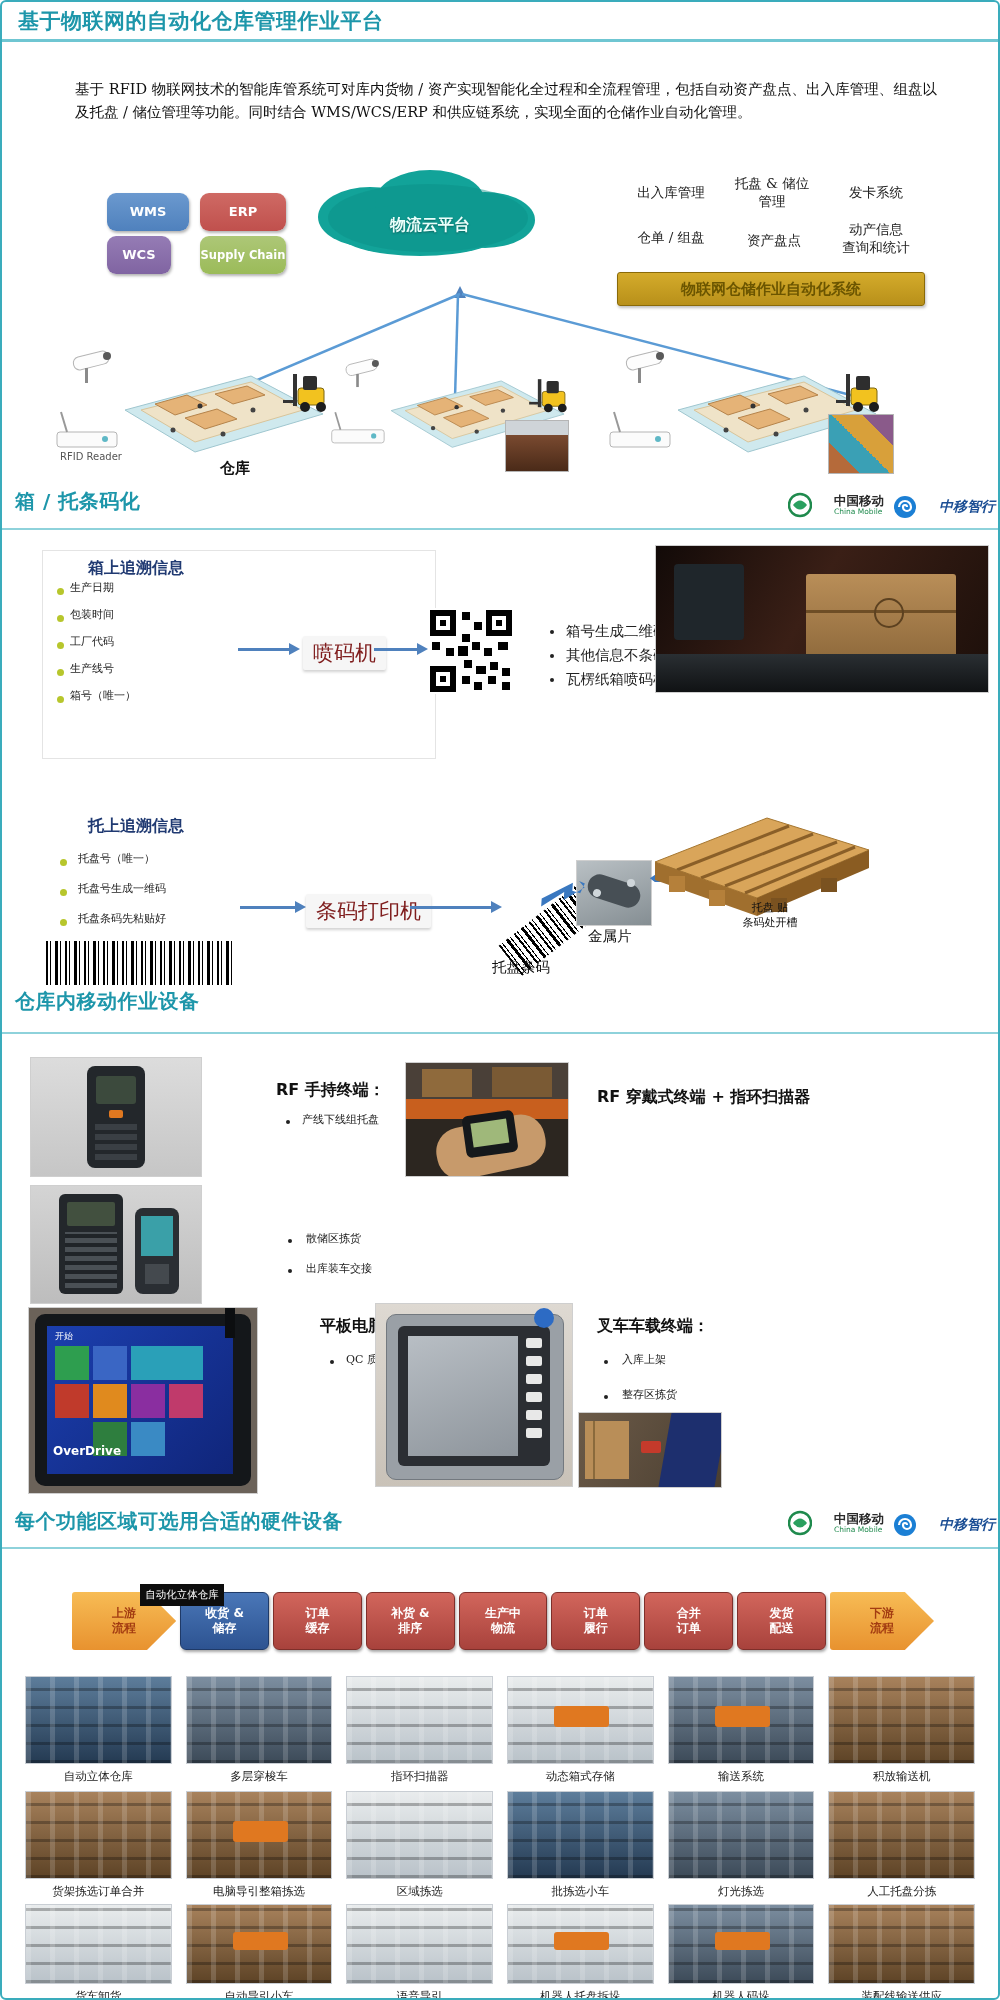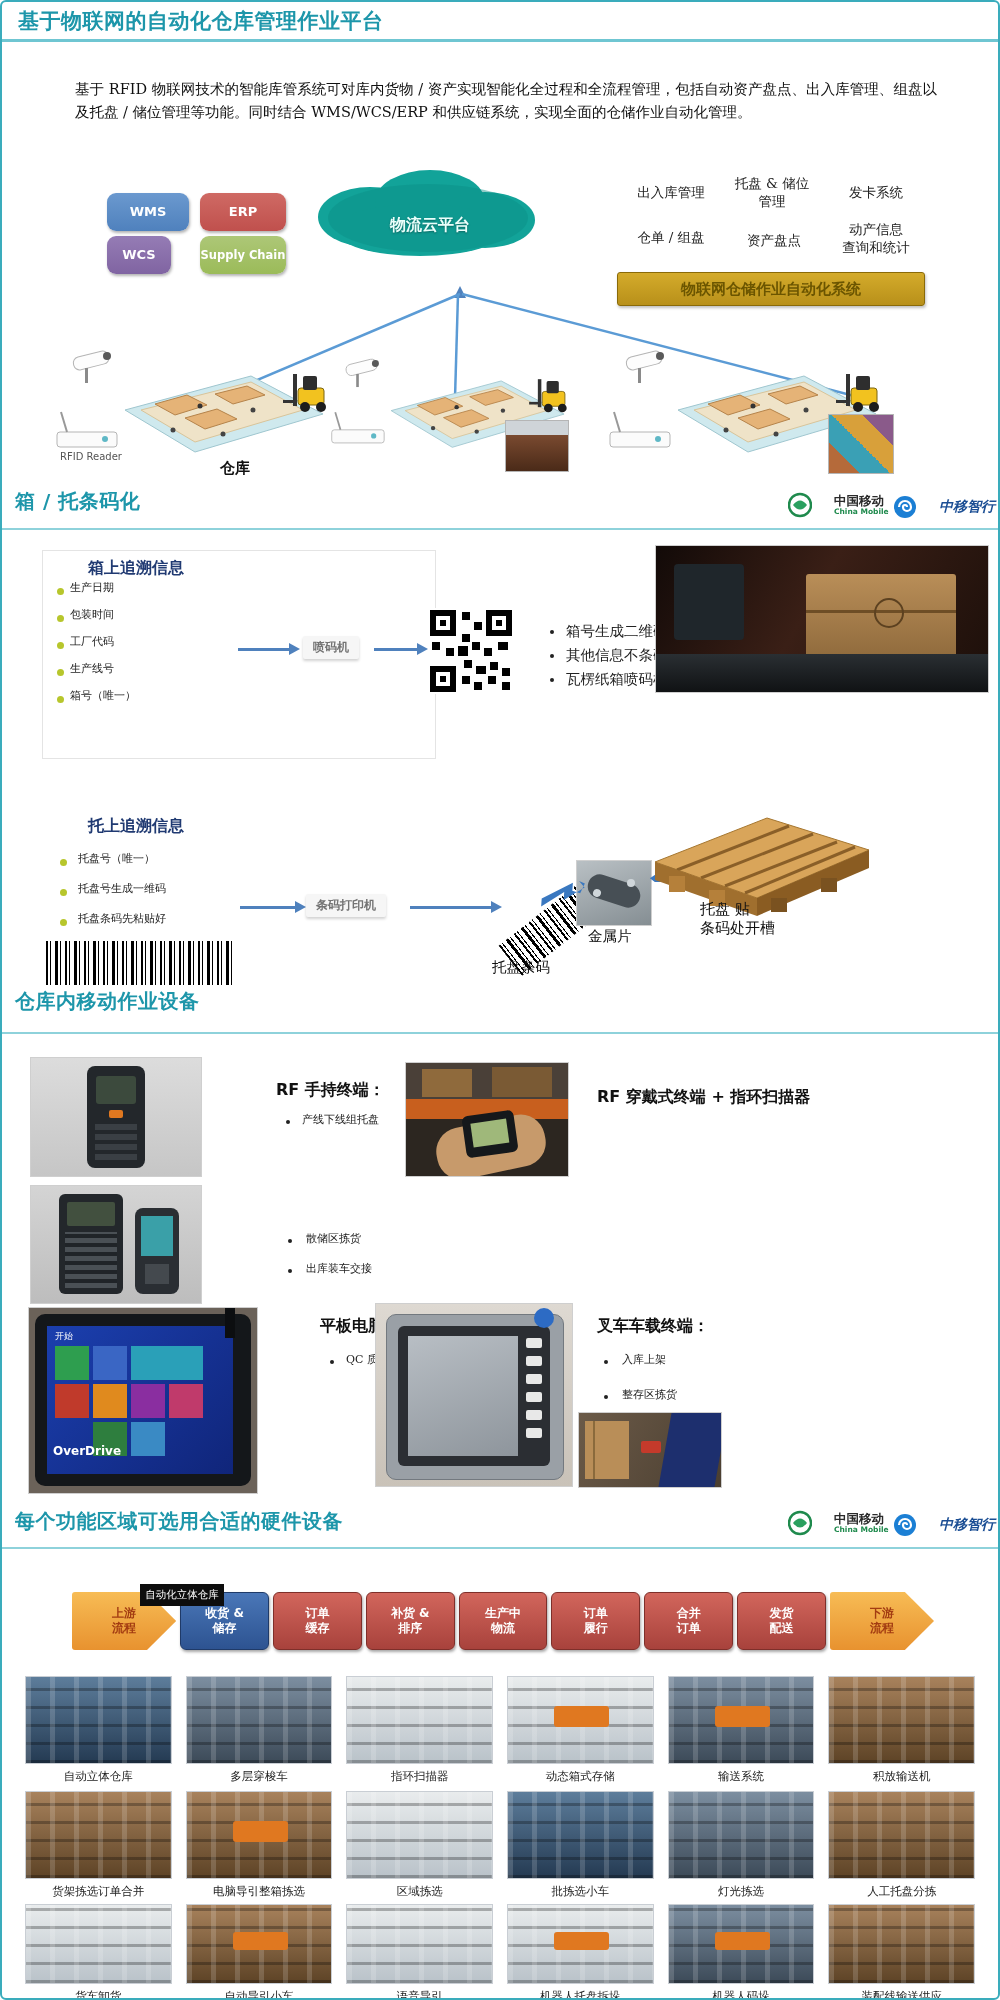--- a/index.html
+++ b/index.html
@@ -27,21 +27,21 @@
   
   .harrow{position:absolute;height:3px;background:#4f81bd}
   .harrow::after{content:'';position:absolute;right:-10px;top:-5px;border-left:11px solid #4f81bd;
                  border-top:6px solid transparent;border-bottom:6px solid transparent}
   
   .dot{position:absolute;width:7px;height:7px;border-radius:50%;background:#b7c62c}
   .bdot{position:absolute;width:4px;height:4px;border-radius:50%;background:#222}
   .btxt{position:absolute;font-size:11px;color:#222}
   .heading-navy{position:absolute;color:#203a72;font-weight:700;font-size:16px}
   .mach{position:absolute;background:#f6f6f6;border-radius:2px;box-shadow:0 2px 3px rgba(0,0,0,.18);
-        font-weight:700;font-size:12px;color:#737373;padding:3px 10px}
+        font-weight:400;font-size:21px;color:#7f1d1d;padding:3px 10px}
   .panel{position:absolute;border:1px solid #e4e4e4;background:#fff}
   .barcode{background:repeating-linear-gradient(90deg,#000 0 2px,#fff 2px 4px,#000 4px 5px,#fff 5px 9px,#000 9px 12px,#fff 12px 14px,#000 14px 15px,#fff 15px 19px)}
   
   .ph{position:absolute;overflow:hidden;border:1px solid #cfcfcf}
   .dev{position:absolute;background:#23272b;border-radius:8px}
   .titleline{position:absolute;font-weight:700;font-size:16px;color:#111}
   
   .flowwrap{position:absolute;left:72px;top:1592px;width:862px;height:58px;display:flex;gap:4px}
   .fstep{flex:1;display:flex;align-items:center;justify-content:center;text-align:center;
          font-size:12px;font-weight:700;color:#fff;border-radius:6px;line-height:1.25;
@@ -60,21 +60,21 @@
       background:repeating-linear-gradient(90deg,rgba(255,255,255,.16) 0 5px,transparent 5px 24px),
                  repeating-linear-gradient(0deg,rgba(0,0,0,.28) 0 3px,transparent 3px 18px)}
   .t-warm{background:linear-gradient(180deg,#a8825c,#5d4326)}
   .t-light{background:linear-gradient(180deg,#e9eced,#b9c2c9)}
   .t-steel{background:linear-gradient(180deg,#7c8ea0,#3c4a58)}
   .t-orange::after{content:'';position:absolute;left:32%;top:34%;width:38%;height:24%;background:#e07820;border-radius:3px}
   .cap{font-size:11.5px;color:#222;text-align:center;margin-top:5px;font-family:Liberation Serif, serif}
   
   .logo{position:absolute;display:flex;align-items:center;gap:22px}
   .logo .nm{font-size:12.5px;font-weight:700;color:#2b2b2b;line-height:1.05}
-  .logo .sub{font-size:7.5px;color:#1f8a4d;font-weight:700}
+  .logo .sub{font-size:7.5px;color:#1f8a4d;font-weight:400}
   .zy-nm{font-size:14px;font-weight:700;color:#1b4e94;font-style:italic}
 </style>
 </head>
 <body>
 
 <div id="canvas">
   <div class="frame"></div>
 
   <svg width="0" height="0" style="position:absolute" aria-hidden="true">
     <defs>
@@ -289,21 +289,21 @@
       <line x1="80" y1="80" x2="192" y2="36"></line>
         <line x1="100" y1="87" x2="210" y2="41"></line>
     </g>
     <polygon points="10,56 112,92 112,110 10,74" fill="#a06f2e"></polygon>
     <polygon points="112,92 224,44 224,62 112,110" fill="#8a5c22"></polygon>
     <rect x="24" y="70" width="16" height="16" fill="#b5803a"></rect>
       <rect x="64" y="84" width="16" height="16" fill="#b5803a"></rect>
     <rect x="126" y="92" width="16" height="14" fill="#7a5220"></rect>
       <rect x="176" y="72" width="16" height="14" fill="#7a5220"></rect>
   </svg>
-  <div class="abs serif pre" style="left:700px;top:900px;width:140px;font-size:15px;">托盘 贴
+  <div class="abs serif pre" style="left:700px;top:900px;width:140px;font-size:11px;text-align:center">托盘 贴
 条码处开槽</div>
 
   <div class="sec-h" style="left:15px;top:988px">仓库内移动作业设备</div>
   <div class="divider" style="top:1032px;height:2px;background:#8ed2db"></div>
 
   <div class="ph" style="left:30px;top:1057px;width:170px;height:118px;background:linear-gradient(180deg,#dcdcdc,#c6c6c6)">
     <div class="dev" style="left:56px;top:8px;width:58px;height:102px">
       <div class="abs" style="left:9px;top:10px;width:40px;height:28px;background:#3c4a3d;border-radius:3px"></div>
       <div class="abs" style="left:22px;top:44px;width:14px;height:8px;background:#e07820;border-radius:2px"></div>
       <div class="abs" style="left:8px;top:58px;width:42px;height:36px;background:

